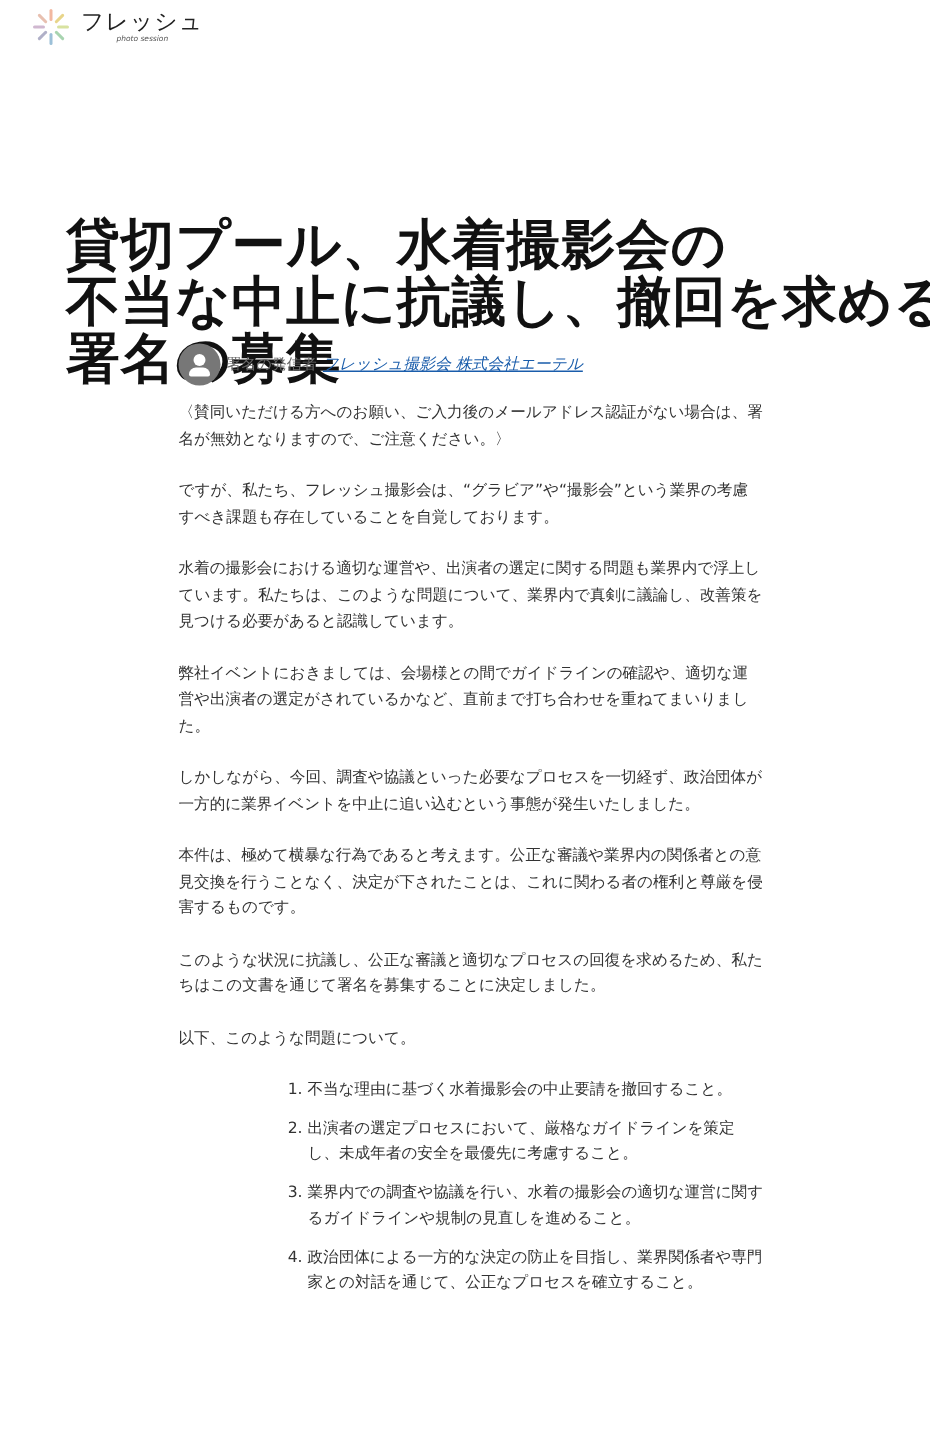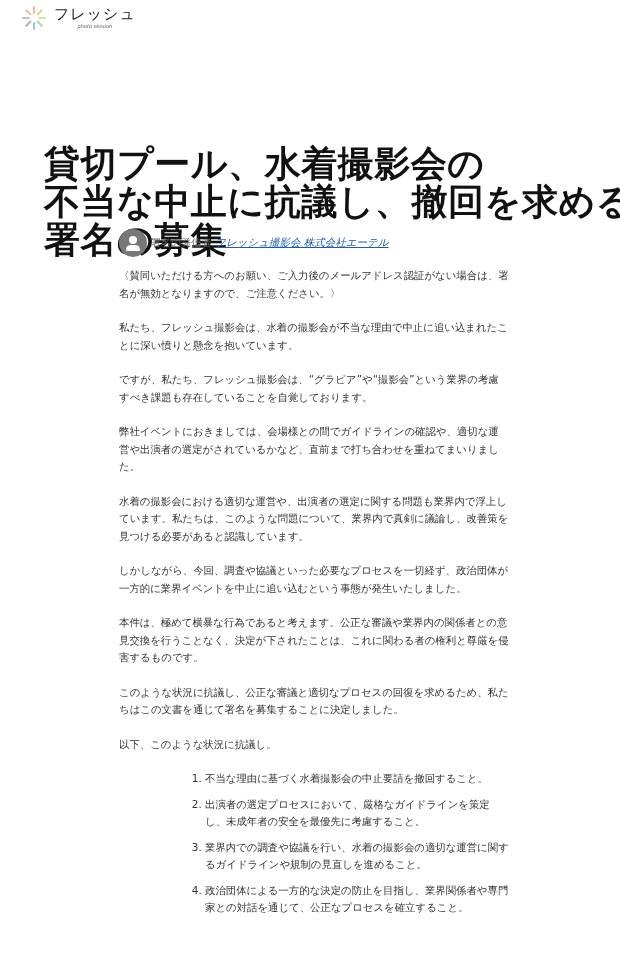--- a/index.html
+++ b/index.html
@@ -62,28 +62,27 @@
     <div class="avatar">
       <div class="head"></div>
         <div class="body"></div>
     </div>
     <span class="author-label">署名の発信者</span>
     <a class="author-link">フレッシュ撮影会 株式会社エーテル</a>
   </div>
 
   <div class="body-text">
     <p>〈賛同いただける方へのお願い、ご入力後のメールアドレス認証がない場合は、署名が無効となりますので、ご注意ください。〉</p>
-    <p>私たち、フレッシュ撮影会は、水着の撮影会が不当な理由で中止に追い込まれたことに深い憤りと懸念を抱いています。</p>
     <p>ですが、私たち、フレッシュ撮影会は、“グラビア”や“撮影会”という業界の考慮すべき課題も存在していることを自覚しております。</p>
+    <p>水着の撮影会における適切な運営や、出演者の選定に関する問題も業界内で浮上しています。私たちは、このような問題について、業界内で真剣に議論し、改善策を見つける必要があると認識しています。</p>
     <p>弊社イベントにおきましては、会場様との間でガイドラインの確認や、適切な運営や出演者の選定がされているかなど、直前まで打ち合わせを重ねてまいりました。</p>
-    <p>水着の撮影会における適切な運営や、出演者の選定に関する問題も業界内で浮上しています。私たちは、このような問題について、業界内で真剣に議論し、改善策を見つける必要があると認識しています。</p>
     <p>しかしながら、今回、調査や協議といった必要なプロセスを一切経ず、政治団体が一方的に業界イベントを中止に追い込むという事態が発生いたしました。</p>
     <p>本件は、極めて横暴な行為であると考えます。公正な審議や業界内の関係者との意見交換を行うことなく、決定が下されたことは、これに関わる者の権利と尊厳を侵害するものです。</p>
     <p>このような状況に抗議し、公正な審議と適切なプロセスの回復を求めるため、私たちはこの文書を通じて署名を募集することに決定しました。</p>
-    <p>以下、このような状況に抗議し。</p>
+    <p>以下、このような問題について。</p>
     <ol>
       <li>不当な理由に基づく水着撮影会の中止要請を撤回すること。</li>
       <li>出演者の選定プロセスにおいて、厳格なガイドラインを策定し、未成年者の安全を最優先に考慮すること。</li>
       <li>業界内での調査や協議を行い、水着の撮影会の適切な運営に関するガイドラインや規制の見直しを進めること。</li>
       <li>政治団体による一方的な決定の防止を目指し、業界関係者や専門家との対話を通じて、公正なプロセスを確立すること。</li>
     </ol>
 
   </div>
 </div>
 

